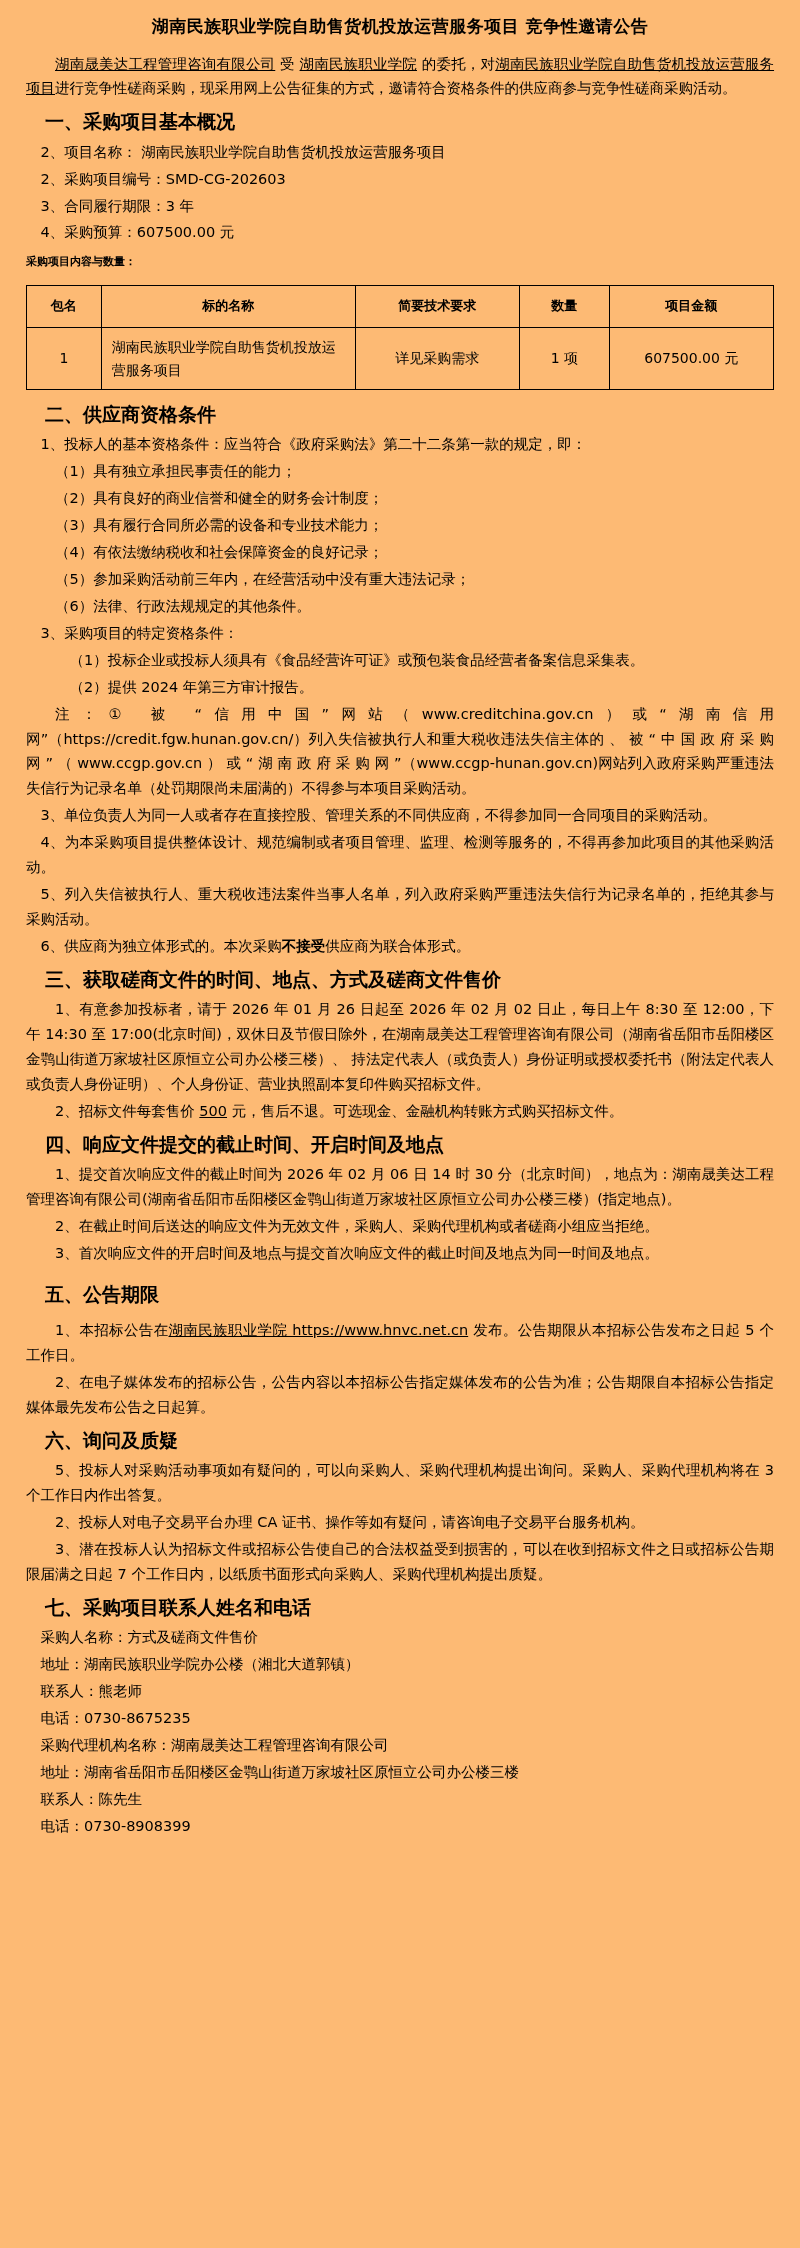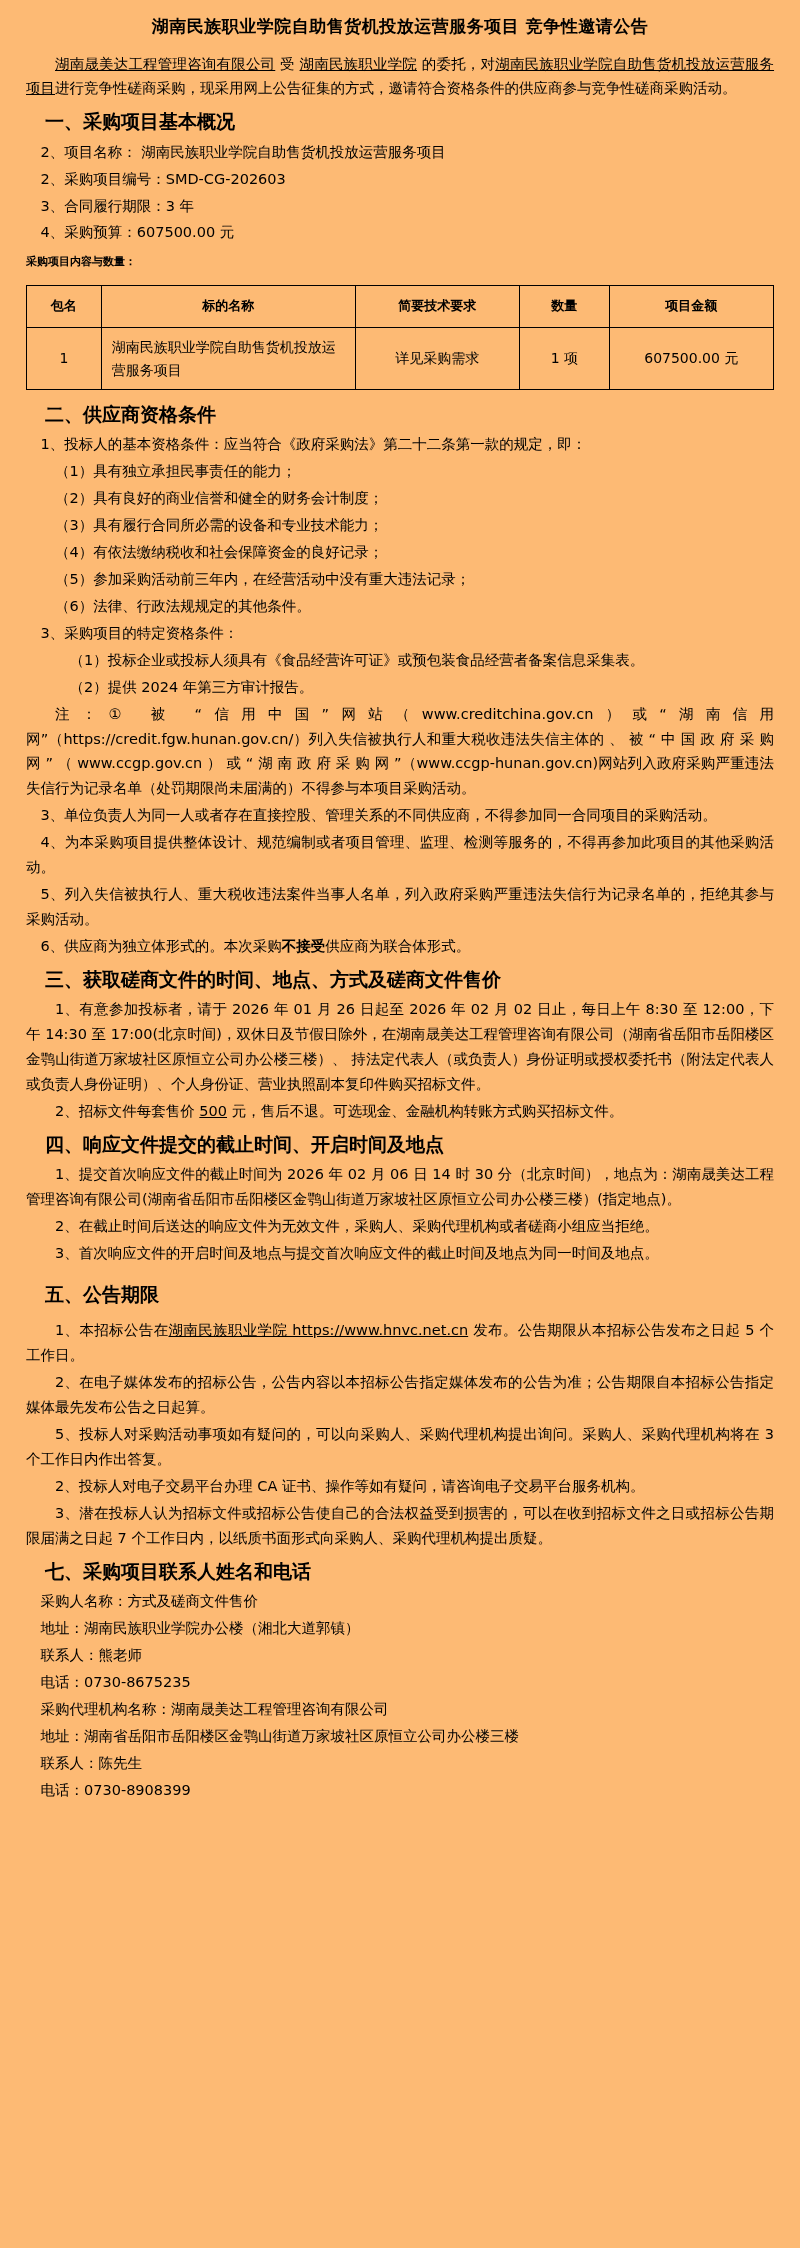--- a/index.html
+++ b/index.html
@@ -152,20 +152,21 @@
 
   <div class="spacer"></div>
 
   <p class="sec-head">五、公告期限</p>
   <div class="spacer"></div>
   <p class="indent2">
     <span>1、本招标公告在</span><span class="u">湖南民族职业学院 https://www.hnvc.net.cn</span><span> 发布。公告期限从本招标公告发布之日起 5 个工作日。</span>
   </p>
   <p class="indent2">2、在电子媒体发布的招标公告，公告内容以本招标公告指定媒体发布的公告为准；公告期限自本招标公告指定媒体最先发布公告之日起算。</p>
 
+  <p class="sec-head">六、询问及质疑</p>
   <p class="indent2">5、投标人对采购活动事项如有疑问的，可以向采购人、采购代理机构提出询问。采购人、采购代理机构将在 3 个工作日内作出答复。</p>
   <p class="indent2">2、投标人对电子交易平台办理 CA 证书、操作等如有疑问，请咨询电子交易平台服务机构。</p>
   <p class="indent2">3、潜在投标人认为招标文件或招标公告使自己的合法权益受到损害的，可以在收到招标文件之日或招标公告期限届满之日起 7 个工作日内，以纸质书面形式向采购人、采购代理机构提出质疑。</p>
 
   <p class="sec-head">七、采购项目联系人姓名和电话</p>
   <p class="indent1">采购人名称：方式及磋商文件售价</p>
   <p class="indent1">地址：湖南民族职业学院办公楼（湘北大道郭镇）</p>
   <p class="indent1">联系人：熊老师</p>
   <p class="indent1">电话：0730-8675235</p>
   <p class="indent1">采购代理机构名称：湖南晟美达工程管理咨询有限公司</p>

